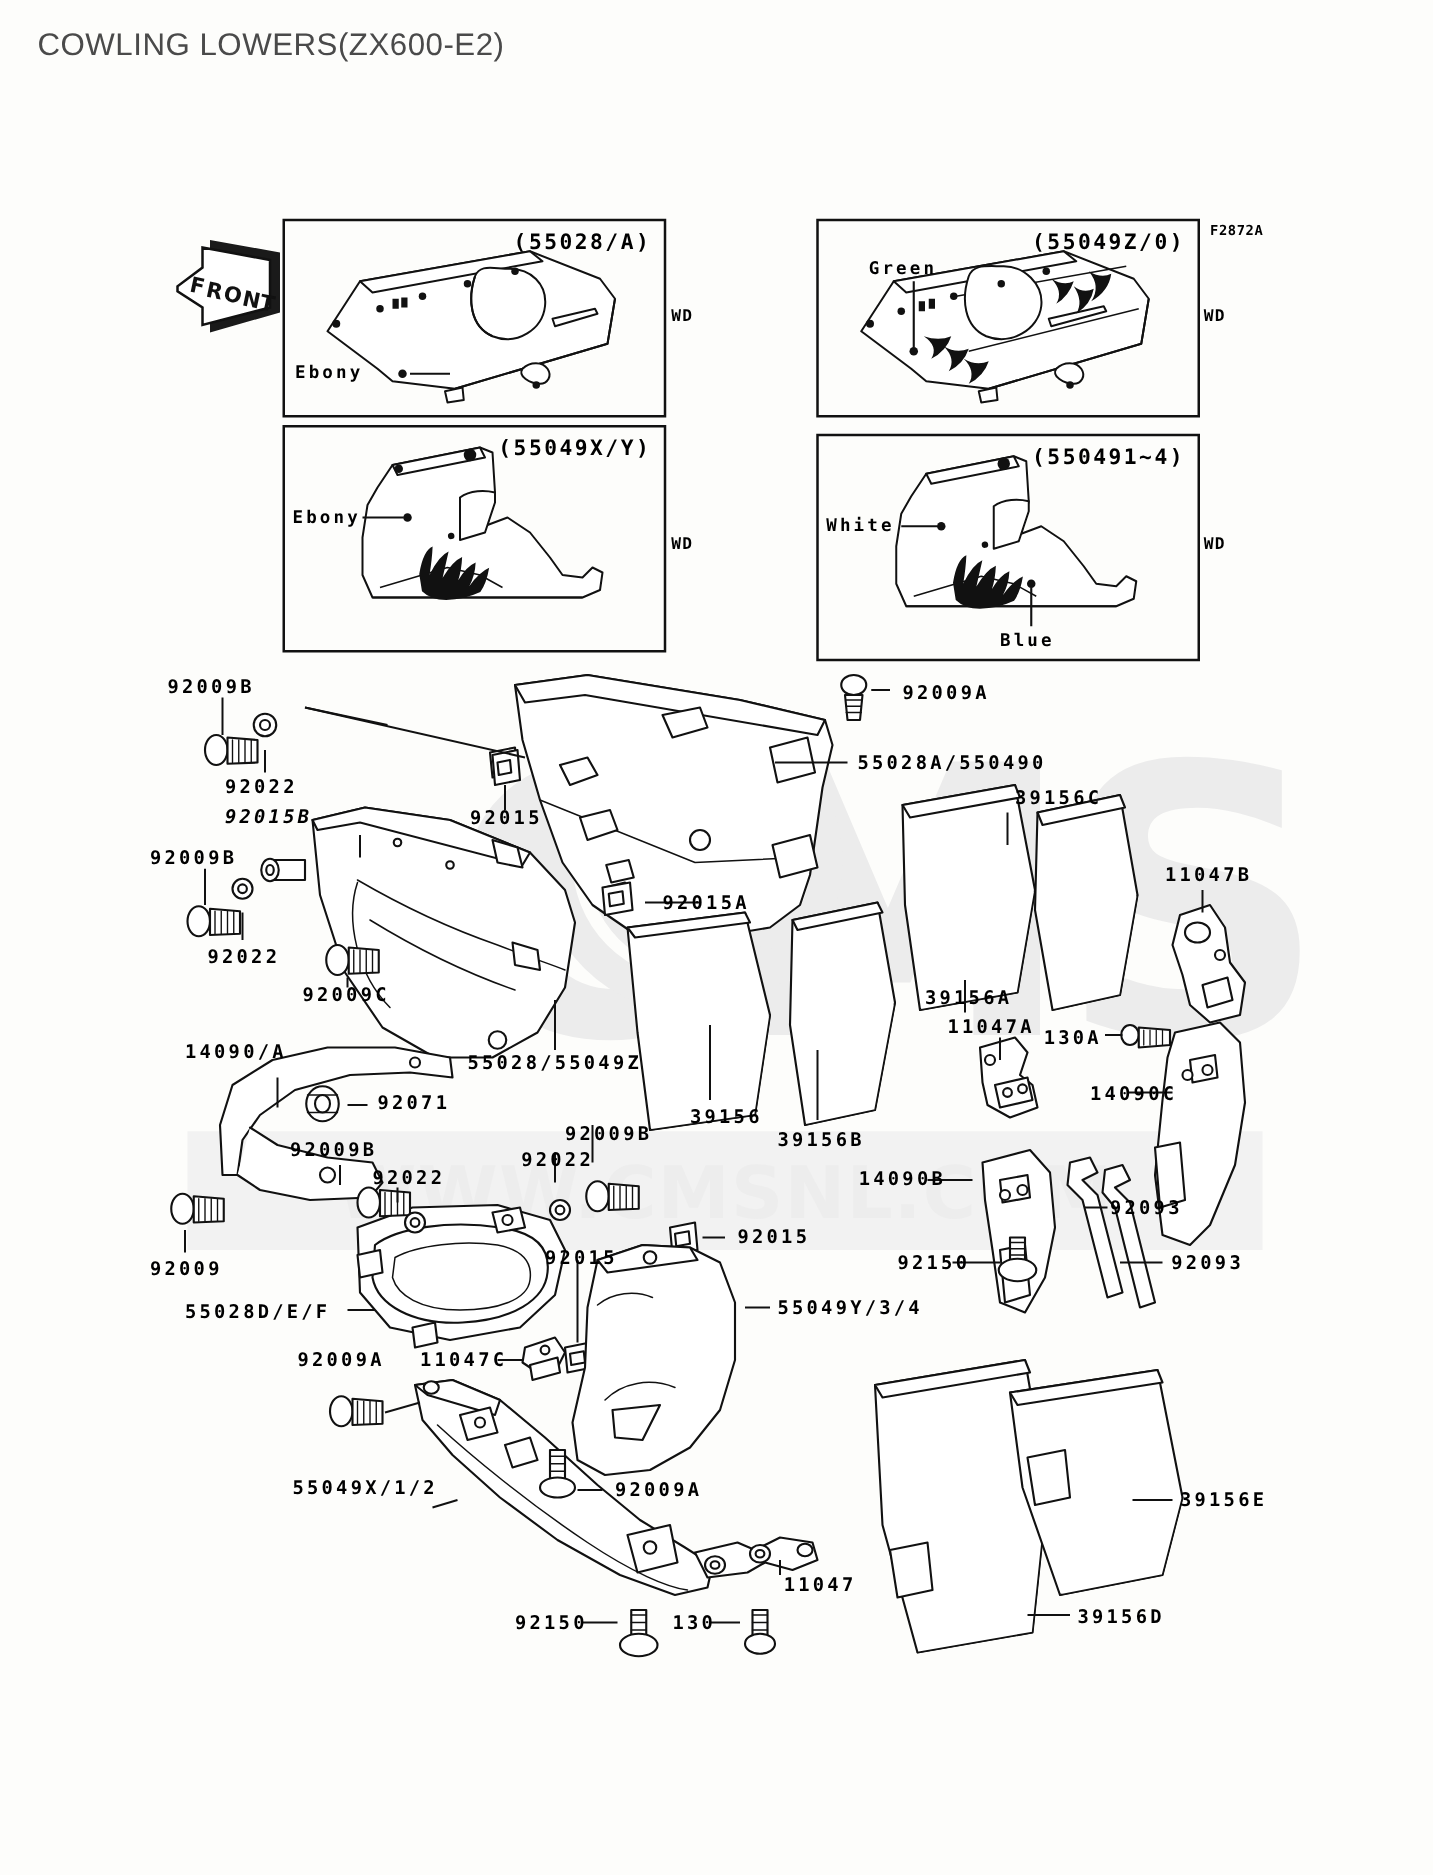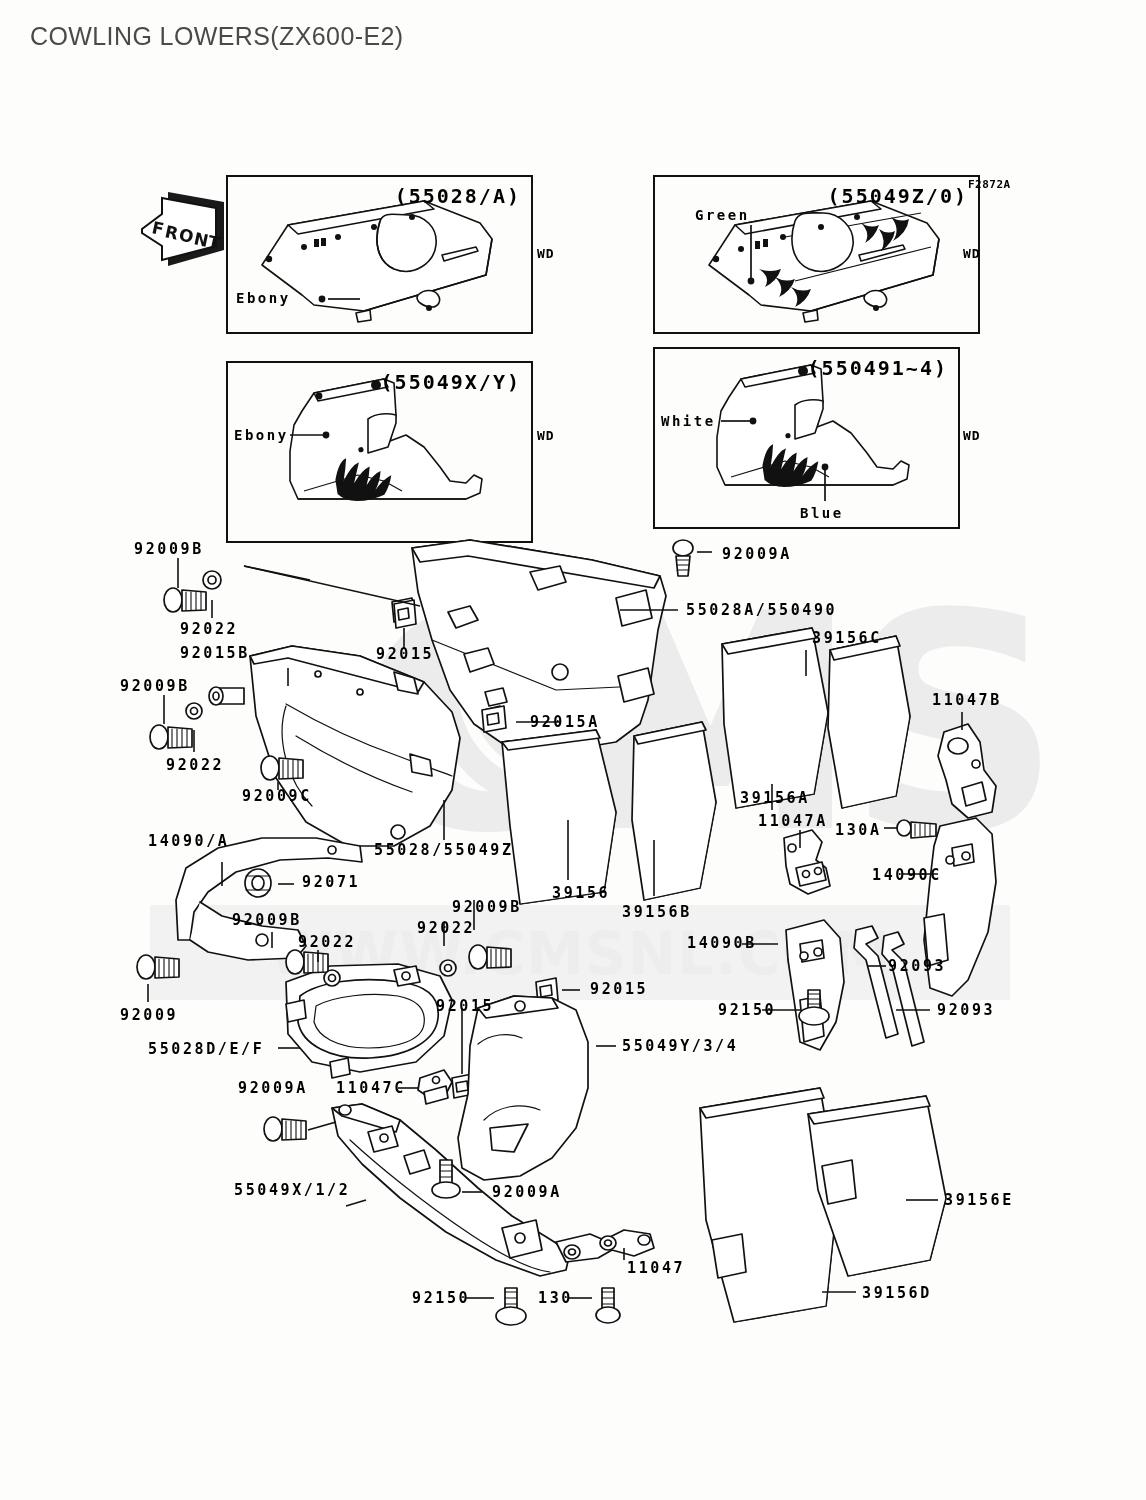--- a/index.html
+++ b/index.html
@@ -47,21 +47,21 @@
     background:#f2f2f2;
   }
 
   
   .inset{
     position:absolute;border:2px solid #111;background:transparent;
   }
   .inset .code{
     position:absolute;right:10px;top:7px;
     font-family:"DejaVu Sans Mono","Liberation Mono",monospace;
-    font-size:20px;font-weight:bold;color:#000;letter-spacing:2px;
+    font-size:17px;font-weight:bold;color:#000;letter-spacing:2px;
     white-space:nowrap;
   }
   .clabel{
     position:absolute;
     font-family:"DejaVu Sans Mono","Liberation Mono",monospace;
     font-size:14px;font-weight:bold;color:#000;letter-spacing:2.5px;
     white-space:nowrap;
   }
   .wd{
     position:absolute;
@@ -142,21 +142,21 @@
         <rect x="86" y="62" width="5" height="8"></rect>
           <rect x="93" y="61" width="5" height="8"></rect>
         <circle cx="94" cy="122" r="3.4"></circle>
       </g>
       <line x1="100" y1="122" x2="132" y2="122" stroke="#111" stroke-width="1.7"></line>
     </svg>
     <div class="clabel" style="left:8px;top:113px;">Ebony</div>
   </div>
   <div class="wd" style="left:537px;top:246px;">WD</div>
 
-  <div class="inset" style="left:653px;top:175px;width:303px;height:155px;padding-left:20px;">
+  <div class="inset" style="left:653px;top:175px;width:303px;height:155px;">
     <div class="code">(55049Z/0)</div>
     <svg width="303" height="155" viewBox="0 0 303 155">
       <g fill="none" stroke="#111" stroke-width="1.6" stroke-linejoin="round">
         <path d="M34 88 L60 48 L196 24 L252 46 L264 62 L258 98 L136 134 L86 128 L74 118 Z" fill="#fff"></path>
         <path d="M60 48 L196 24 L206 32 L70 57 Z" fill="#fff"></path>
         <path d="M136 134 L258 98 L264 62"></path>
         <path d="M110 60 L246 36" stroke-width="1.2"></path>
         <path d="M120 104 L256 70" stroke-width="1.2"></path>
         <path d="M120 44 C114 62 116 84 134 92 C154 100 176 86 178 68 C180 50 164 36 148 36 C134 36 124 34 120 44 Z" fill="#fff"></path>
         <path d="M184 78 L228 68 L230 72 L186 84 Z" fill="#fff"></path>
@@ -182,21 +182,21 @@
           <rect x="88" y="62" width="5" height="8"></rect>
         <circle cx="76" cy="104" r="3.4"></circle>
       </g>
       <line x1="76" y1="48" x2="76" y2="101" stroke="#111" stroke-width="1.7"></line>
     </svg>
     <div class="clabel" style="left:40px;top:30px;">Green</div>
   </div>
   <div class="wd" style="left:963px;top:246px;">WD</div>
   <div class="refcode" style="left:968px;top:178px;">F2872A</div>
 
-  <div class="inset" style="left:226px;top:361px;width:303px;height:178px;">
+  <div class="inset" style="left:226px;top:340px;width:303px;height:178px;">
     <div class="code">(55049X/Y)</div>
     <svg width="303" height="178" viewBox="0 0 303 178">
       <g fill="none" stroke="#111" stroke-width="1.6" stroke-linejoin="round">
         <path d="M74 48 L86 30 L156 16 L166 20 L168 52 L162 78 L178 72 L196 84 L212 104
                  L222 118 L238 120 L246 112 L254 116 L252 130 L238 136 L70 136
                  L62 118 L62 88 L66 62 Z" fill="#fff"></path>
         <path d="M168 52 C160 50 148 50 140 56 L140 90 L160 84 L168 60 Z" fill="#fff"></path>
         <path d="M86 30 L156 16 L160 24 L90 38 Z" fill="#fff"></path>
         <path d="M70 136 L238 136"></path>
         <path d="M76 128 L130 112 L156 118 L174 128" stroke-width="1.2"></path>
@@ -546,21 +546,21 @@
       <line x1="466" y1="1298" x2="494" y2="1298"></line>
       <line x1="568" y1="1298" x2="592" y2="1298"></line>
       <line x1="624" y1="1248" x2="624" y2="1260"></line>
       <line x1="906" y1="1200" x2="938" y2="1200"></line>
       <line x1="822" y1="1292" x2="856" y2="1292"></line>
     </g>
   </svg>
 
   <div class="pn" style="left:134px;top:540px;">92009B</div>
   <div class="pn" style="left:180px;top:620px;">92022</div>
-  <div class="pn" style="left:180px;top:644px;">92015B</div>
+  <div class="pn" style="left:180px;top:644px;font-style:italic;">92015B</div>
   <div class="pn" style="left:120px;top:677px;">92009B</div>
   <div class="pn" style="left:166px;top:756px;">92022</div>
   <div class="pn" style="left:242px;top:787px;">92009C</div>
   <div class="pn" style="left:376px;top:645px;">92015</div>
   <div class="pn" style="left:530px;top:713px;">92015A</div>
   <div class="pn" style="left:722px;top:545px;">92009A</div>
   <div class="pn" style="left:686px;top:601px;">55028A/550490</div>
   <div class="pn" style="left:812px;top:629px;">39156C</div>
   <div class="pn" style="left:740px;top:789px;">39156A</div>
   <div class="pn" style="left:932px;top:691px;">11047B</div>

